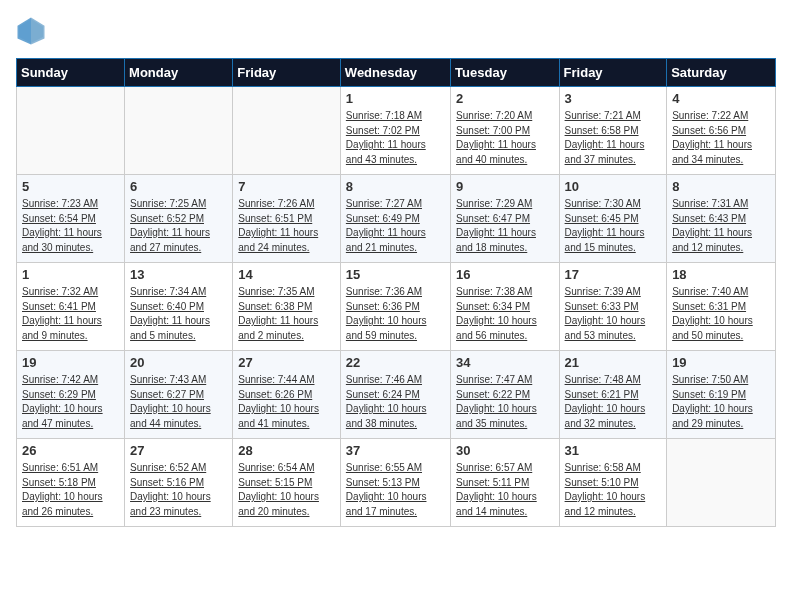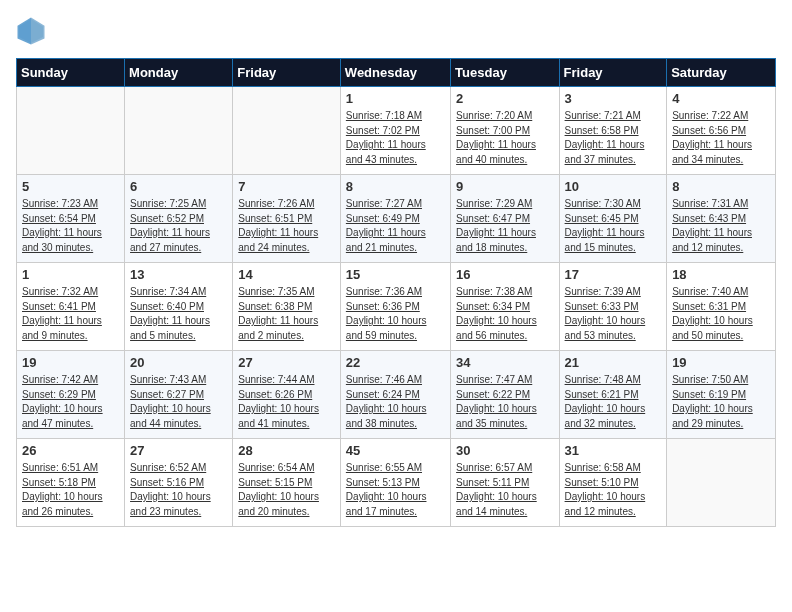--- a/index.html
+++ b/index.html
@@ -250,21 +250,21 @@
         </td>
         <td>
           <span class="day-number">27</span>
           <div class="day-info">Sunrise: 6:52 AM<br>Sunset: 5:16 PM<br>Daylight: 10 hours<br>and 23 minutes.</div>
         </td>
         <td>
           <span class="day-number">28</span>
           <div class="day-info">Sunrise: 6:54 AM<br>Sunset: 5:15 PM<br>Daylight: 10 hours<br>and 20 minutes.</div>
         </td>
         <td>
-          <span class="day-number">45</span>
+          <span class="day-number">37</span>
           <div class="day-info">Sunrise: 6:55 AM<br>Sunset: 5:13 PM<br>Daylight: 10 hours<br>and 17 minutes.</div>
         </td>
         <td>
           <span class="day-number">30</span>
           <div class="day-info">Sunrise: 6:57 AM<br>Sunset: 5:11 PM<br>Daylight: 10 hours<br>and 14 minutes.</div>
         </td>
         <td>
           <span class="day-number">31</span>
           <div class="day-info">Sunrise: 6:58 AM<br>Sunset: 5:10 PM<br>Daylight: 10 hours<br>and 12 minutes.</div>
         </td>

